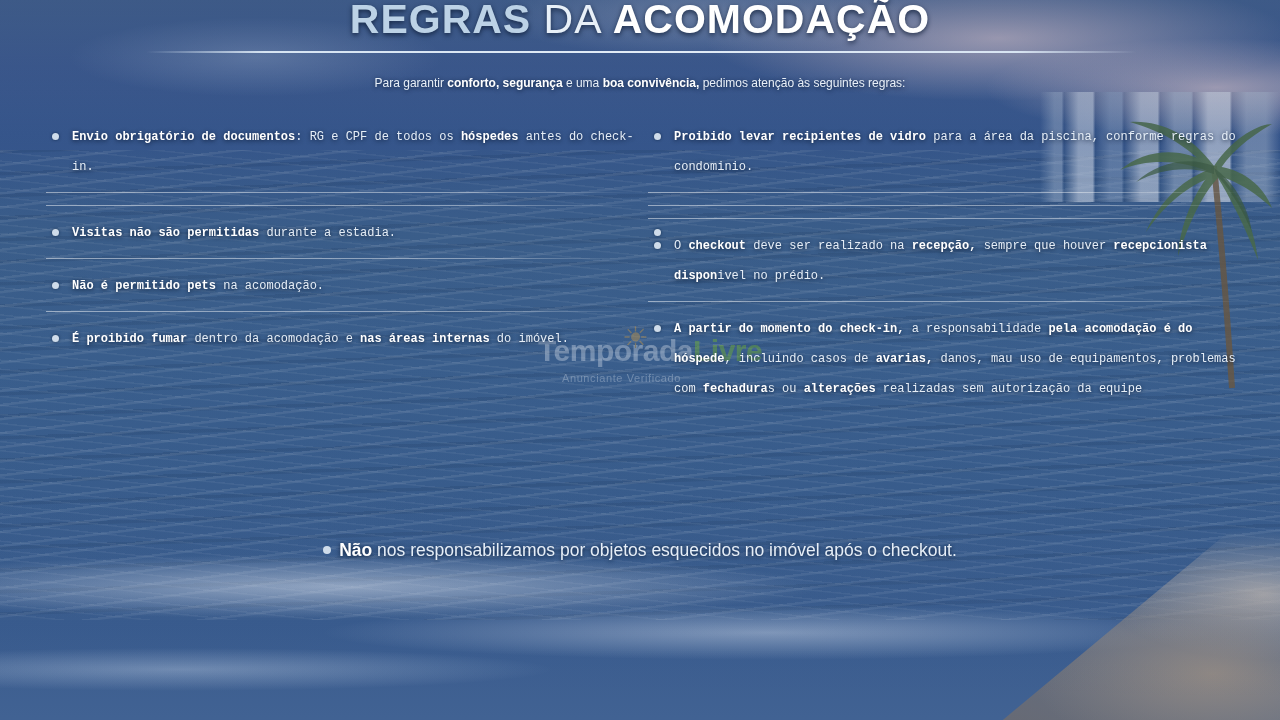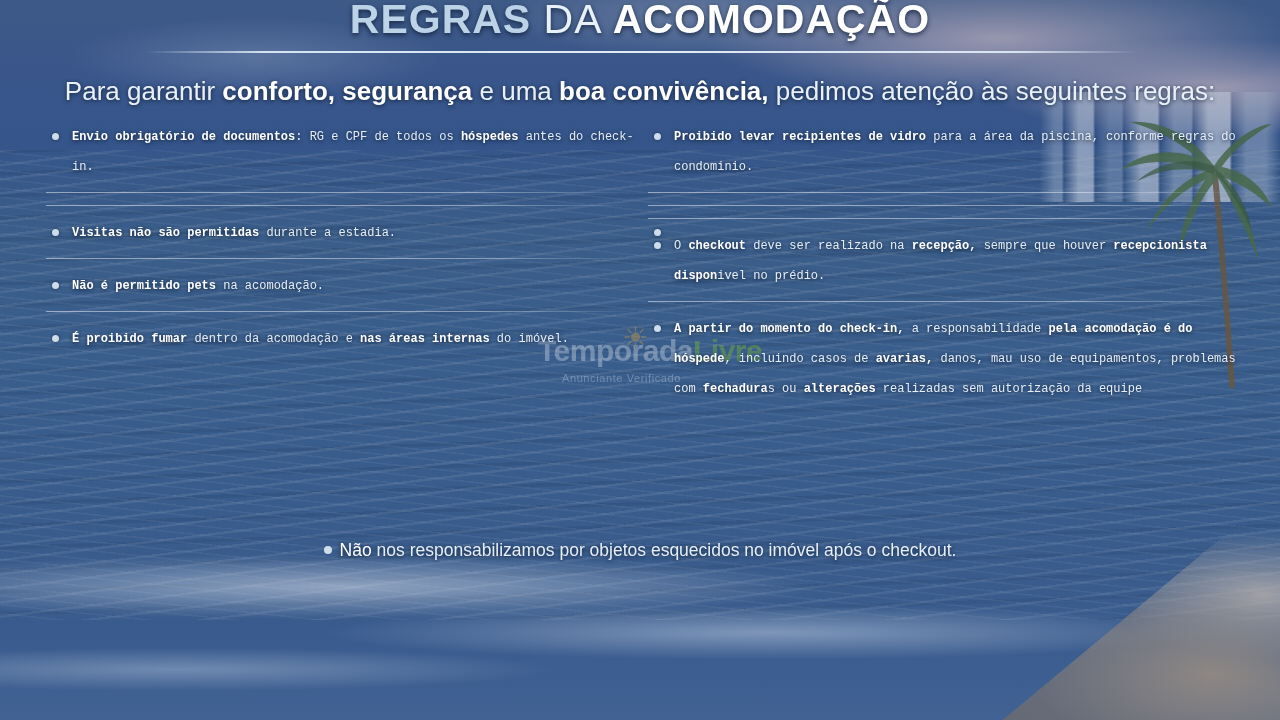--- a/index.html
+++ b/index.html
@@ -106,21 +106,21 @@
   .title .t-mid{color:#e8f0f8;font-weight:400;}
   .title .t-bold{color:#ffffff;font-weight:700;}
 
   .title-rule{
     position:absolute;left:146px;top:51px;width:990px;height:2px;
     background:linear-gradient(90deg, rgba(255,255,255,0) 0%, rgba(225,238,250,.92) 12%, rgba(235,244,252,.95) 50%, rgba(225,238,250,.9) 88%, rgba(255,255,255,0) 100%);
   }
 
   .intro{
     position:absolute;left:0;top:76px;width:100%;text-align:center;
-    font-size:26px;color:#e9f0f8;white-space:nowrap;
+    font-size:12px;color:#e9f0f8;white-space:nowrap;
     text-shadow:0 1px 4px rgba(8,22,46,.8);
   }
   .intro b{color:#ffffff;font-weight:700;}
 
   .cols{position:absolute;left:0;top:122px;width:100%;}
   .col{position:absolute;top:0;}
   .col-left{left:46px;width:590px;}
   .col-right{left:648px;width:600px;}
 
   .rule{
@@ -143,21 +143,21 @@
 
   .closing{
     position:absolute;left:0;top:537px;width:100%;text-align:center;
     font-size:17.5px;line-height:26px;color:#e6eef7;white-space:nowrap;
     text-shadow:0 1px 4px rgba(8,22,46,.85);
   }
   .closing .dot-inline{
     display:inline-block;width:8px;height:8px;border-radius:50%;
     background:#cfdcea;margin-right:8px;vertical-align:2px;
   }
-  .closing b{color:#fff;font-weight:400;}
+  .closing b{color:#fff;font-weight:700;}
 
   .logo{position:absolute;left:0;top:578px;width:100%;text-align:center;}
   .logo-mark{
     font-family:"DejaVu Serif", serif;
     font-style:italic;font-weight:700;font-size:46px;color:#ffffff;
     letter-spacing:.5px;line-height:54px;
     text-shadow:0 2px 6px rgba(8,22,46,.8);
   }
   .logo-sub{
     font-size:15px;letter-spacing:9px;color:#f2f6fb;font-weight:400;

